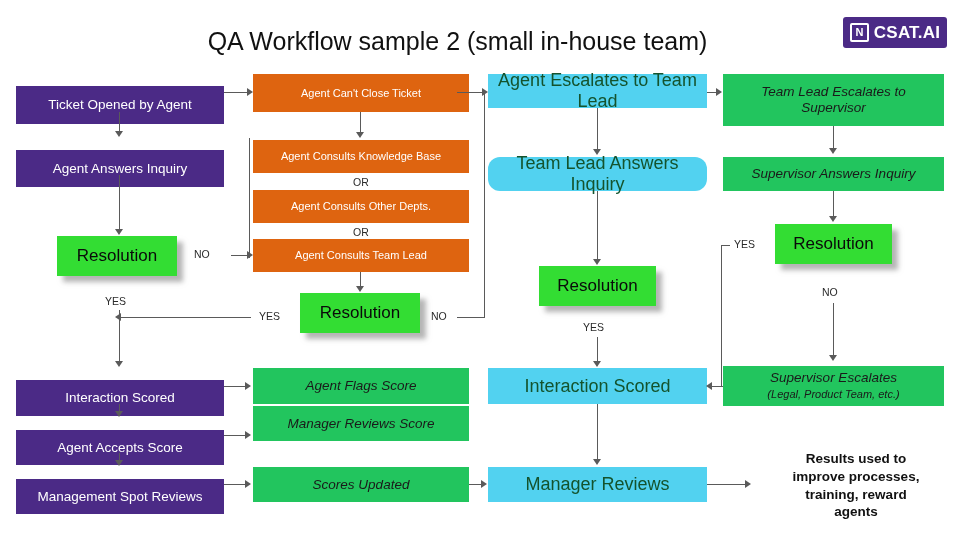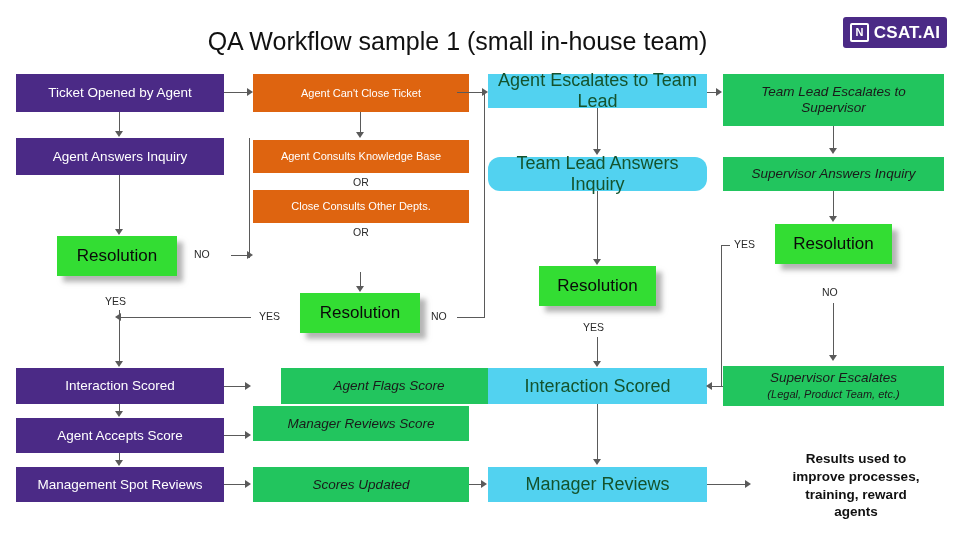--- a/index.html
+++ b/index.html
@@ -29,21 +29,21 @@
     position:absolute;left:0;top:27px;width:915px;
     text-align:center;font-size:25px;color:#111;
   }
 
   
   .box{
     position:absolute;box-sizing:border-box;
     display:flex;align-items:center;justify-content:center;
     text-align:center;line-height:1.15;padding:2px 6px;
   }
-  .purple{background:#4B2A86;color:#ffffff;font-size:13.5px;}
+  .purple{background:#4B2A86;color:#ffffff;font-size:13.5px;margin-top:12px;}
   .orange{background:#DE6410;color:#ffffff;font-size:11px;}
   .cyan  {background:#52D2F0;color:#14532d;font-size:18px;}
   .grey  {background:#22c55e;color:#1a1a1a;font-size:13.5px;font-style:italic;}
   .green {
     background:#33DD33;color:#0a0a0a;font-size:17px;
     box-shadow:6px 6px 5px rgba(120,120,120,.55);
   }
 
   
   .ln{position:absolute;background:#5a5a5a;}
@@ -65,48 +65,49 @@
 </head>
 <body>
 
 <div id="stage">
 
   <div class="logo">
     <span class="logo-mark">N</span>
     <span class="logo-text">CSAT.AI</span>
   </div>
 
-  <div class="title">QA Workflow sample 1 (small in-house team)</div>
+  <div class="title">QA Workflow sample 2 (small in-house team)</div>
 
   <div class="box purple" style="left:16px;top:74px;width:208px;height:38px;">Ticket Opened by Agent</div>
 
   <div class="box purple" style="left:16px;top:138px;width:208px;height:37px;">Agent Answers Inquiry</div>
 
   <div class="box green" style="left:57px;top:236px;width:120px;height:40px;">Resolution</div>
 
   <div class="box purple" style="left:16px;top:368px;width:208px;height:36px;">Interaction Scored</div>
 
   <div class="box purple" style="left:16px;top:418px;width:208px;height:35px;text-align:right;">Agent Accepts Score</div>
 
   <div class="box purple" style="left:16px;top:467px;width:208px;height:35px;">Management Spot Reviews</div>
 
   <div class="box orange" style="left:253px;top:74px;width:216px;height:38px;">Agent Can't Close Ticket</div>
 
   <div class="box orange" style="left:253px;top:140px;width:216px;height:33px;text-align:center;">Agent Consults Knowledge Base</div>
 
   <div class="lbl" style="left:353px;top:176px;">OR</div>
 
-  <div class="box orange" style="left:253px;top:190px;width:216px;height:33px;">Close Consults Other Depts.</div>
+  <div class="box orange" style="left:253px;top:190px;width:216px;height:33px;">Agent Consults Other Depts.</div>
 
   <div class="lbl" style="left:353px;top:226px;">OR</div>
 
+  <div class="box orange" style="left:253px;top:239px;width:216px;height:33px;">Agent Consults Team Lead</div>
 
   <div class="box green" style="left:300px;top:293px;width:120px;height:40px;">Resolution</div>
 
-  <div class="box grey" style="left:253px;top:368px;width:216px;height:36px;margin-left:28px;">Agent Flags Score</div>
+  <div class="box grey" style="left:253px;top:368px;width:216px;height:36px;">Agent Flags Score</div>
 
   <div class="box grey" style="left:253px;top:406px;width:216px;height:35px;">Manager Reviews Score</div>
 
   <div class="box grey" style="left:253px;top:467px;width:216px;height:35px;">Scores Updated</div>
 
   <div class="box cyan" style="left:488px;top:74px;width:219px;height:34px;">Agent Escalates to Team Lead</div>
 
   <div class="box cyan" style="left:488px;top:157px;width:219px;height:34px;border-radius:12px;">Team Lead Answers Inquiry</div>
 
   <div class="box green" style="left:539px;top:266px;width:117px;height:40px;">Resolution</div>

